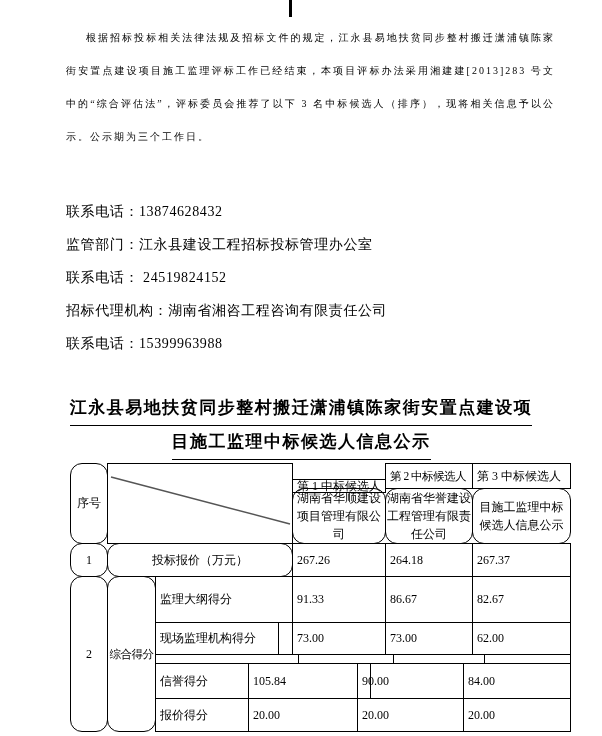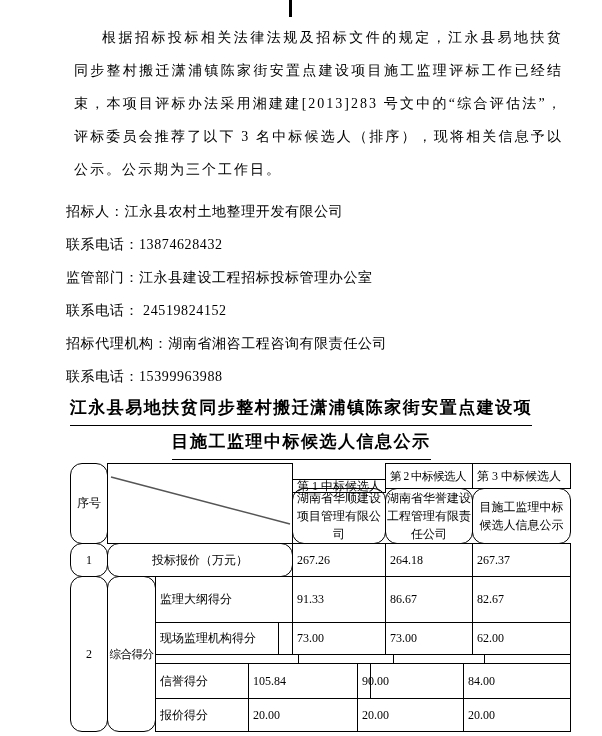--- a/index.html
+++ b/index.html
@@ -14,25 +14,24 @@
     overflow: hidden;
   }
   .cursor-bar {
     position: absolute;
     left: 289px; top: 0; width: 3px; height: 17px;
     background: #000;
   }
   .para {
     position: absolute;
     left: 66px; top: 21px; width: 489px;
-    font-size: 14px; line-height: 33px;
+    font-size: 10px; line-height: 33px;
     letter-spacing: 2px;
     text-align: justify;
     text-indent: 2em;
-    margin-left: 8px;
   }
   .info-block {
     position: absolute;
     left: 66px; top: 195px; width: 489px;
   }
   .info-line {
     font-size: 14px; line-height: 33px; letter-spacing: 0.6px;
     white-space: pre;
   }
   .doc-title {
@@ -70,21 +69,20 @@
 </head>
 <body>
 
 <div class="page">
 
   <div class="cursor-bar"></div>
 
   <div class="para">根据招标投标相关法律法规及招标文件的规定，江永县易地扶贫同步整村搬迁潇浦镇陈家街安置点建设项目施工监理评标工作已经结束，本项目评标办法采用湘建建[2013]283 号文中的“综合评估法”，评标委员会推荐了以下 3 名中标候选人（排序），现将相关信息予以公示。公示期为三个工作日。</div>
 
   <div class="info-block">
-    <div class="info-line">招标人：江永县农村土地整理开发有限公司</div>
     <div class="info-line">联系电话：13874628432</div>
     <div class="info-line">监管部门：江永县建设工程招标投标管理办公室</div>
     <div class="info-line">联系电话： 24519824152</div>
     <div class="info-line">招标代理机构：湖南省湘咨工程咨询有限责任公司</div>
     <div class="info-line">联系电话：15399963988</div>
   </div>
 
   <div class="doc-title">
     <span class="tline">江永县易地扶贫同步整村搬迁潇浦镇陈家街安置点建设项</span><br>
     <span class="tline">目施工监理中标候选人信息公示</span>

